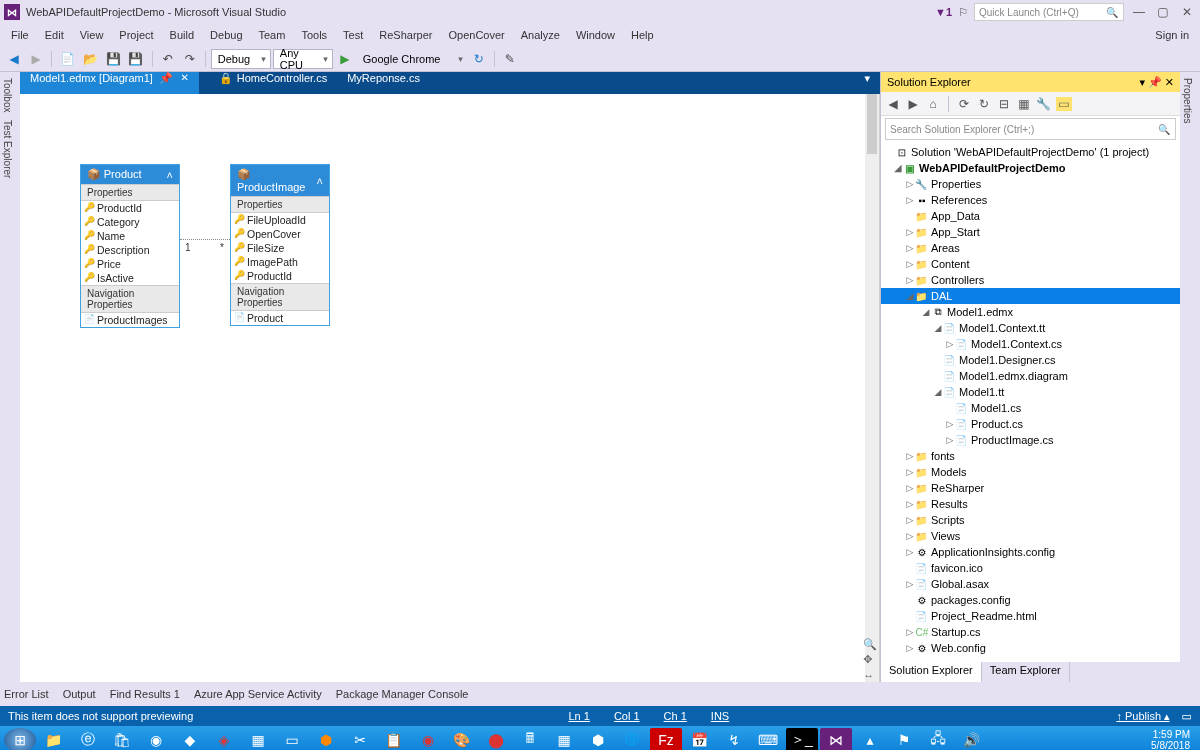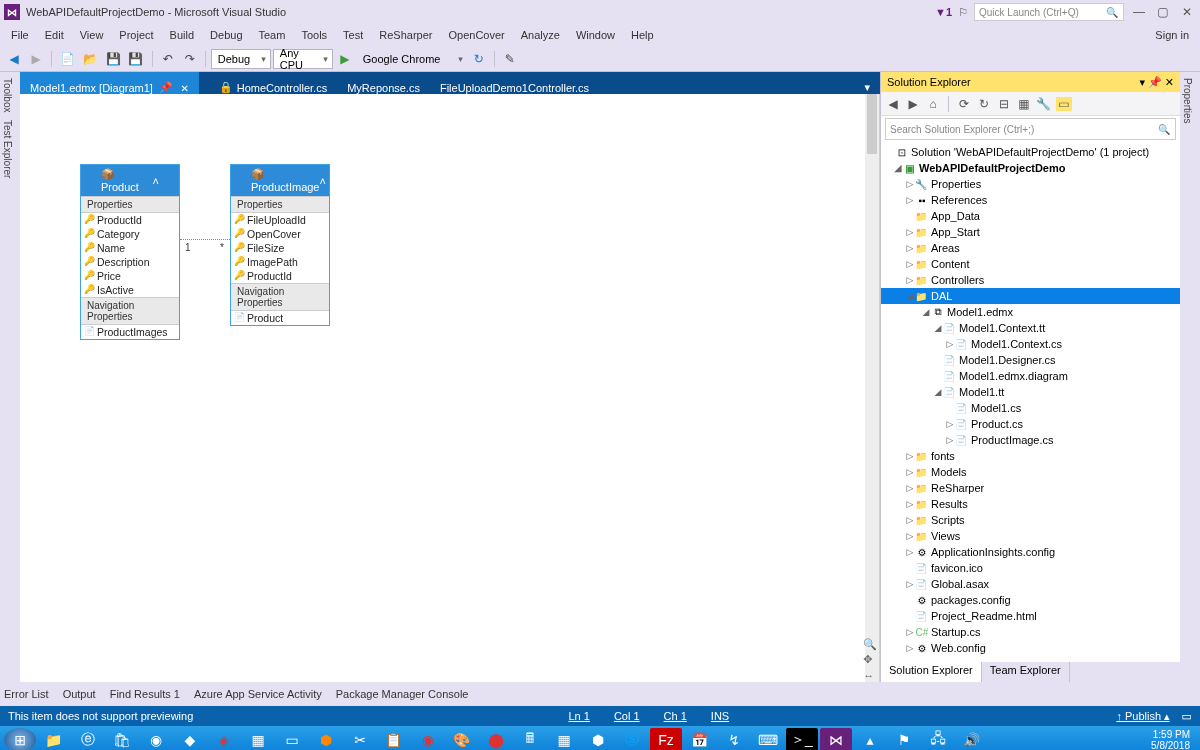--- a/index.html
+++ b/index.html
@@ -16,26 +16,26 @@
 .toolbar { height: 26px; background: #e6e1f2; border-bottom: 1px solid #c5c1d1; display: flex; align-items: center; padding: 0 4px; gap: 2px; font-size: 11px; }
 .tbtn { height: 20px; min-width: 20px; padding: 0 3px; display: inline-flex; align-items: center; justify-content: center; color: #444; cursor: pointer; font-size: 12px; }
 .tsep { width: 1px; height: 16px; background: #c5c1d1; margin: 0 3px; }
 .combo { height: 20px; border: 1px solid #b6b1c4; background: #fff; padding: 0 18px 0 6px; display: flex; align-items: center; font-size: 11px; position: relative; }
 .combo::after { content: "▾"; position: absolute; right: 4px; font-size: 9px; color: #666; }
 .play { color: #3a9c3a; }
 .main-row { display: flex; height: calc(750px - 24px - 22px - 26px - 20px - 20px - 28px); }
 .left-rail { width: 20px; background: #e6e1f2; writing-mode: vertical-lr; text-orientation: mixed; font-size: 10px; color: #444; padding: 6px 2px; display: flex; gap: 8px; }
 .doc-area { flex: 1; background: #0a4b8c; display: flex; flex-direction: column; position: relative; }
 .doc-tabs { height: 22px; background: #0a4b8c; display: flex; align-items: flex-end; font-size: 11px; }
-.doc-tab { height: 22px; padding: 0 10px; display: flex; align-items: flex-end; color: #fff; cursor: pointer; position: relative; }
+.doc-tab { height: 22px; padding: 0 10px; display: flex; align-items: flex-start; color: #fff; cursor: pointer; position: relative; }
 .doc-tab.active { background: #1d86d6; }
 .doc-tab .x { margin-left: 8px; font-size: 10px; color: #fff; }
 .canvas { flex: 1; background: #fff; margin: 0 0 0 0; position: relative; overflow: hidden; border-right: 1px solid #d0d0d0; }
 .entity { position: absolute; width: 100px; border: 1px solid #3ea2e3; font-size: 11px; background: #fff; }
-.entity .eh { background: #2e8bd8; color: #fff; padding: 3px 20px; display: flex; align-items: center; justify-content: space-between; font-size: 11px; }
+.entity .eh { background: #2e8bd8; color: #fff; padding: 3px 6px; display: flex; align-items: center; justify-content: space-between; font-size: 11px; }
 .entity .sec { background: #e9e9e9; border-top: 1px solid #ccc; border-bottom: 1px solid #ccc; padding: 2px 6px; font-size: 10px; color: #333; }
 .entity .prop { padding: 1px 6px 1px 16px; position: relative; font-size: 10.5px; color: #222; }
 .entity .prop::before { content: "🔑"; position: absolute; left: 3px; top: 1px; font-size: 9px; }
 .entity .prop.nav::before { content: "📄"; }
 .rel { position: absolute; border-top: 1px dotted #888; height: 1px; }
 .rel-lbl { position: absolute; font-size: 10px; color: #333; }
 .scroll-v { position: absolute; right: 0; top: 0; bottom: 0; width: 14px; background: #eee; }
 .scroll-v .thumb { position: absolute; left: 2px; right: 2px; top: 0; height: 60px; background: #ccc; }
 .corner-icons { position: absolute; right: 2px; bottom: 2px; display: flex; flex-direction: column; gap: 2px; font-size: 11px; color: #666; }
 .right-panel { width: 300px; background: #fff; display: flex; flex-direction: column; border-left: 1px solid #c5c1d1; }
@@ -142,23 +142,20 @@
           <span style="margin-left:6px;">📌</span>
           <span class="x">✕</span>
       </div>
       <div class="doc-tab" style="padding-left:20px;">
         <span style="margin-right:4px;">🔒</span>
           <span>HomeController.cs</span>
       </div>
       <div class="doc-tab">
           <span>MyReponse.cs</span>
         </div>
-      <div class="doc-tab">
-          <span>FileUploadDemo1Controller.cs</span>
-        </div>
       <span style="flex:1"></span>
       <span class="doc-tab">▾</span>
     </div>
 
     <div class="canvas">
 
       <div class="entity" style="left:60px; top:70px;">
         <div class="eh">
             <span>📦 <span>Product</span></span>
             <span>˄</span>

